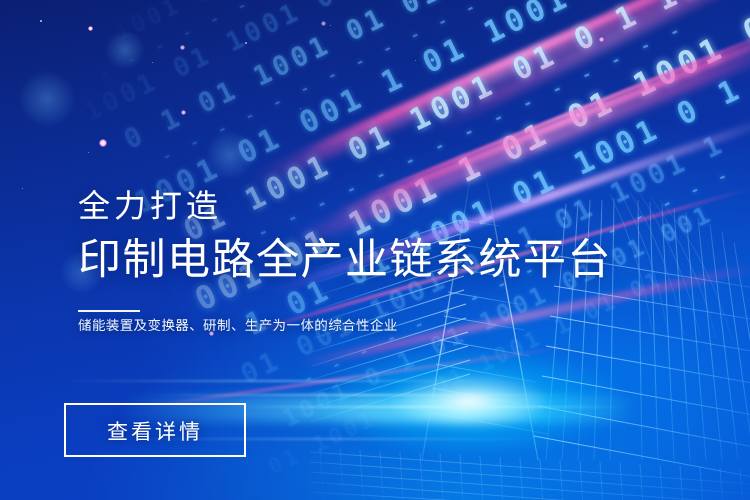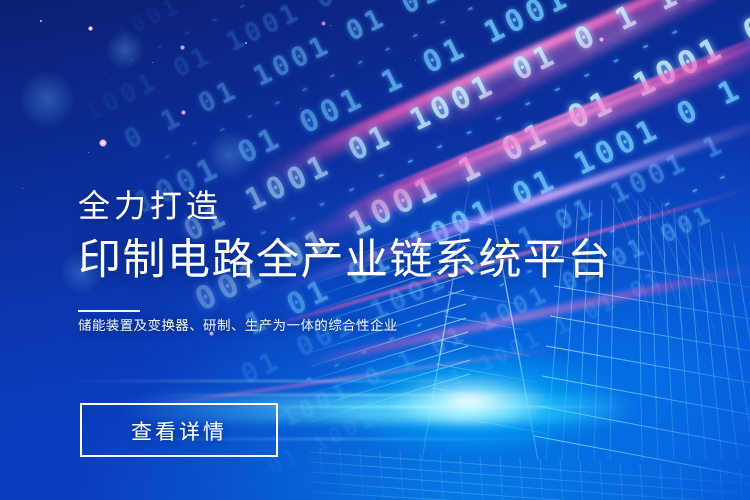--- a/index.html
+++ b/index.html
@@ -81,21 +81,21 @@
     text-shadow:0 1px 10px rgba(0,30,90,.55);
   }
   .headline{
     margin-top:16px;font-size:43px;line-height:1;color:#ffffff;font-weight:400;letter-spacing:1.5px;
     text-shadow:0 2px 14px rgba(0,25,90,.6);white-space:nowrap;
   }
   .rule{margin-top:26px;width:62px;height:2px;background:#ffffff;opacity:.95;}
   .desc{margin-top:16px;font-size:13.5px;line-height:23px;color:#eaf3ff;letter-spacing:.4px;
     text-shadow:0 1px 7px rgba(0,25,80,.7);white-space:nowrap;}
   .cta{
-    position:absolute;left:80px;top:403px;width:198px;height:54px;
+    position:absolute;left:64px;top:403px;width:182px;height:54px;
     border:2px solid #ffffff;background:transparent;cursor:pointer;
     display:flex;align-items:center;justify-content:center;
     color:#ffffff;font-size:21px;letter-spacing:3px;font-family:Liberation Sans, sans-serif;
     text-shadow:0 1px 8px rgba(0,25,80,.6);
   }
 </style>
 </head>
 <body>
 
 <div class="stage">

